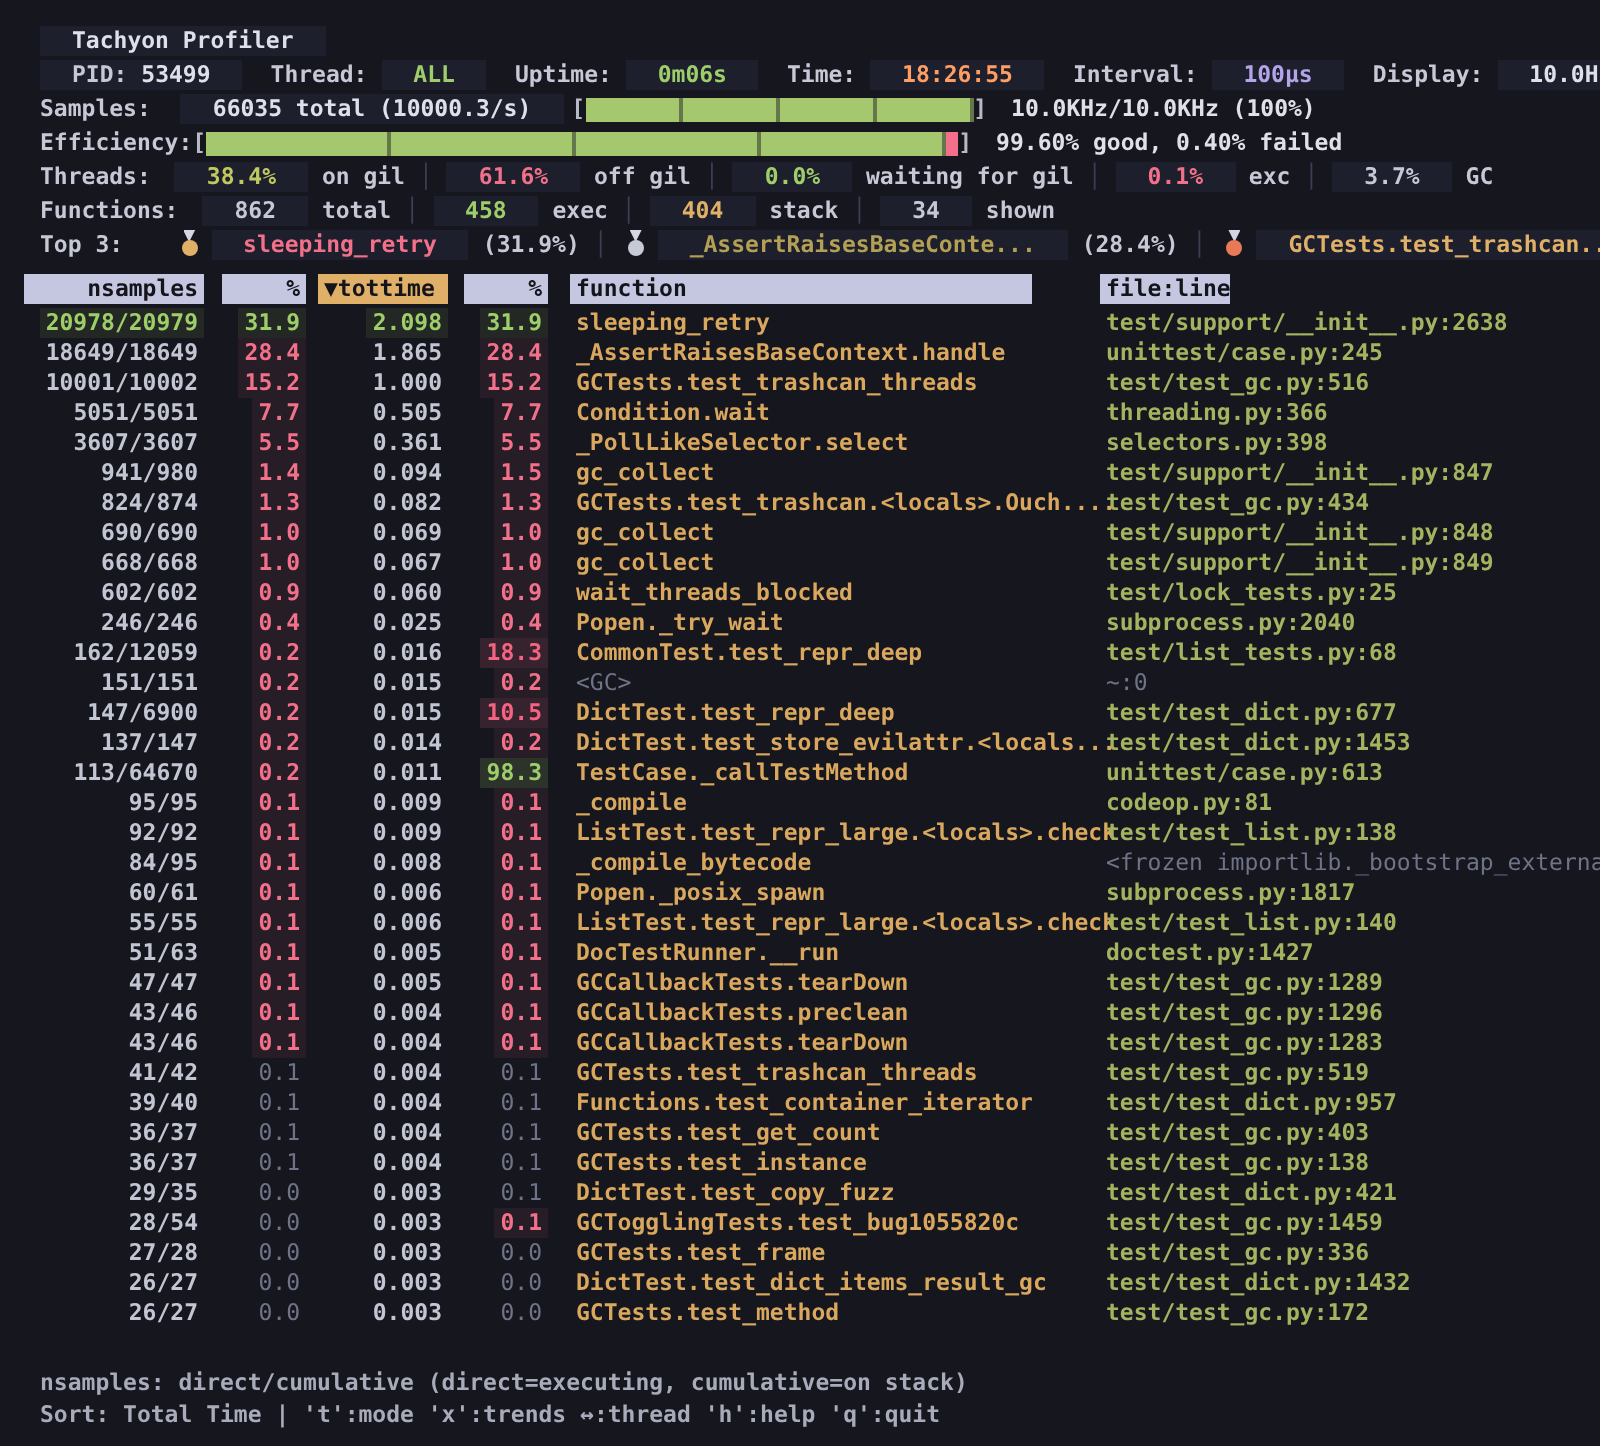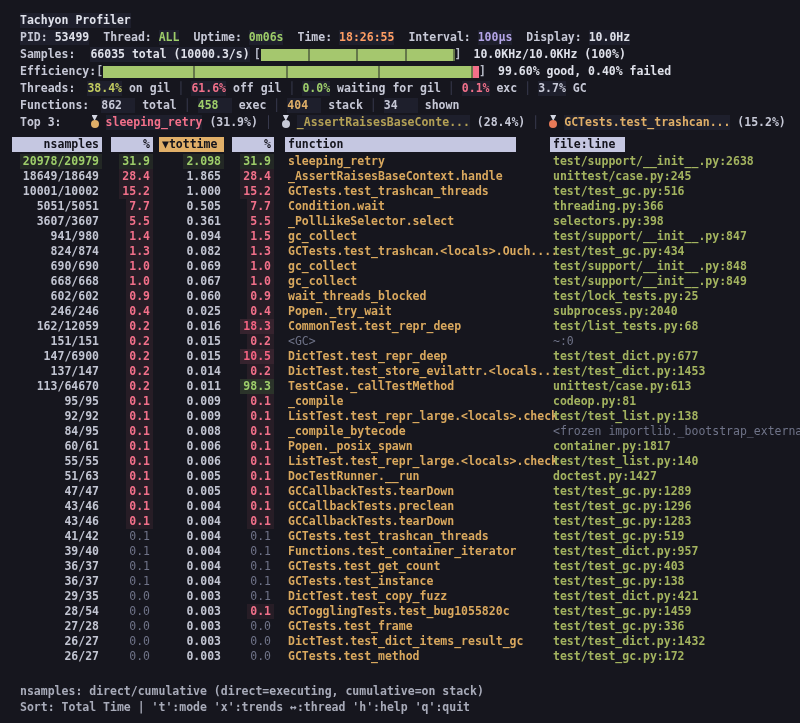--- a/index.html
+++ b/index.html
@@ -8,21 +8,21 @@
     --fnyellow:#d9a85e; --orange:#ff9e64; --purple:#b4a5e8; --file:#a3b35f;
     --hdrbg:#c5c7e1; --hdrfg:#14141c; --sortbg:#e0af68; --barg:#a5c76e;
   }
   *{box-sizing:border-box}
   html,body{margin:0;padding:0}
   body{width:800px;height:723px;background:var(--bg);overflow:hidden;
        font-family:"DejaVu Sans Mono","Liberation Mono",monospace;
        font-size:11.5px;font-weight:700;color:var(--fg);}
   .screen{width:800px;height:723px;padding-top:12px;overflow:hidden}
   .hline{height:17px;line-height:17px;margin-left:20px;white-space:nowrap;display:flex;align-items:center}
-  .chip{background:var(--chip);padding:0 0;display:inline-block;line-height:15px}
+  .chip{background:var(--chip);padding:0 16px;display:inline-block;line-height:15px}
   .sep{color:var(--sep);margin:0 7px}
   .lbl{color:var(--fg)}
   .tone-green{color:var(--green)} .tone-lime{color:var(--lime)} .tone-red{color:var(--red)}
   .tone-fg{color:var(--fg)} .tone-gold{color:var(--gold)} .tone-orange{color:var(--orange)}
   .tone-purple{color:var(--purple)} .tone-olive{color:#b3a055}
   .bracket{color:#b7bac7}
   .bar{display:inline-block;height:12px;vertical-align:-2px;position:relative;
        background:var(--barg);
        background-image:repeating-linear-gradient(90deg,transparent 0 calc(25% - 2px),rgba(22,22,30,.45) calc(25% - 2px) 25%);}
   .bar-wrap{display:inline-flex;height:12px;vertical-align:-2px}
@@ -42,21 +42,21 @@
   .thead{height:16px;line-height:16px;margin-bottom:2px}
   .cell{overflow:visible}
   .c1,.c2,.c3,.c4{text-align:right}
   .c5{padding-left:11px}
   .c6{overflow:hidden}
   .hchip{background:var(--hdrbg);color:var(--hdrfg);display:inline-block;line-height:15px;padding:0 3px}
   .hc1{width:100%;}
   .hc2,.hc4{width:42px;text-align:right}
   .hc3{width:65px;text-align:left;background:var(--sortbg)}
   .hc5{width:231px;text-align:left}
-  .hc6{text-align:center;padding-right:10px}
+  .hc6{text-align:center;padding-right:0}
   .val{display:inline-block;padding:0 3px}
   .s-w{color:#c2c5d2}
   .s-g{color:var(--green);background:rgba(158,206,106,.10)}
   .s-gb{color:var(--green);background:rgba(158,206,106,.16)}
   .s-r{color:var(--red);background:rgba(242,112,138,.08)}
   .s-rb{color:#f56382;background:rgba(242,112,138,.15)}
   .s-d{color:var(--dim);font-weight:400}
   .s-y{color:var(--fnyellow)}
   .s-f{color:var(--file)}
   .footer{margin-left:20px;margin-top:19px}
@@ -281,21 +281,21 @@
           <div class="cell c4"><span class="val s-r">0.1</span></div>
           <div class="cell c5"><span class="val s-y">_compile_bytecode</span></div>
           <div class="cell c6"><span class="val s-d">&lt;frozen importlib._bootstrap_external</span></div>
         </div>
         <div class="trow">
           <div class="cell c1"><span class="val s-w">60/61</span></div>
           <div class="cell c2"><span class="val s-r">0.1</span></div>
           <div class="cell c3"><span class="val s-w">0.006</span></div>
           <div class="cell c4"><span class="val s-r">0.1</span></div>
           <div class="cell c5"><span class="val s-y">Popen._posix_spawn</span></div>
-          <div class="cell c6"><span class="val s-f">container.py:1817</span></div>
+          <div class="cell c6"><span class="val s-f">subprocess.py:1817</span></div>
         </div>
         <div class="trow">
           <div class="cell c1"><span class="val s-w">55/55</span></div>
           <div class="cell c2"><span class="val s-r">0.1</span></div>
           <div class="cell c3"><span class="val s-w">0.006</span></div>
           <div class="cell c4"><span class="val s-r">0.1</span></div>
           <div class="cell c5"><span class="val s-y">ListTest.test_repr_large.&lt;locals&gt;.check</span></div>
           <div class="cell c6"><span class="val s-f">test/test_list.py:140</span></div>
         </div>
         <div class="trow">

